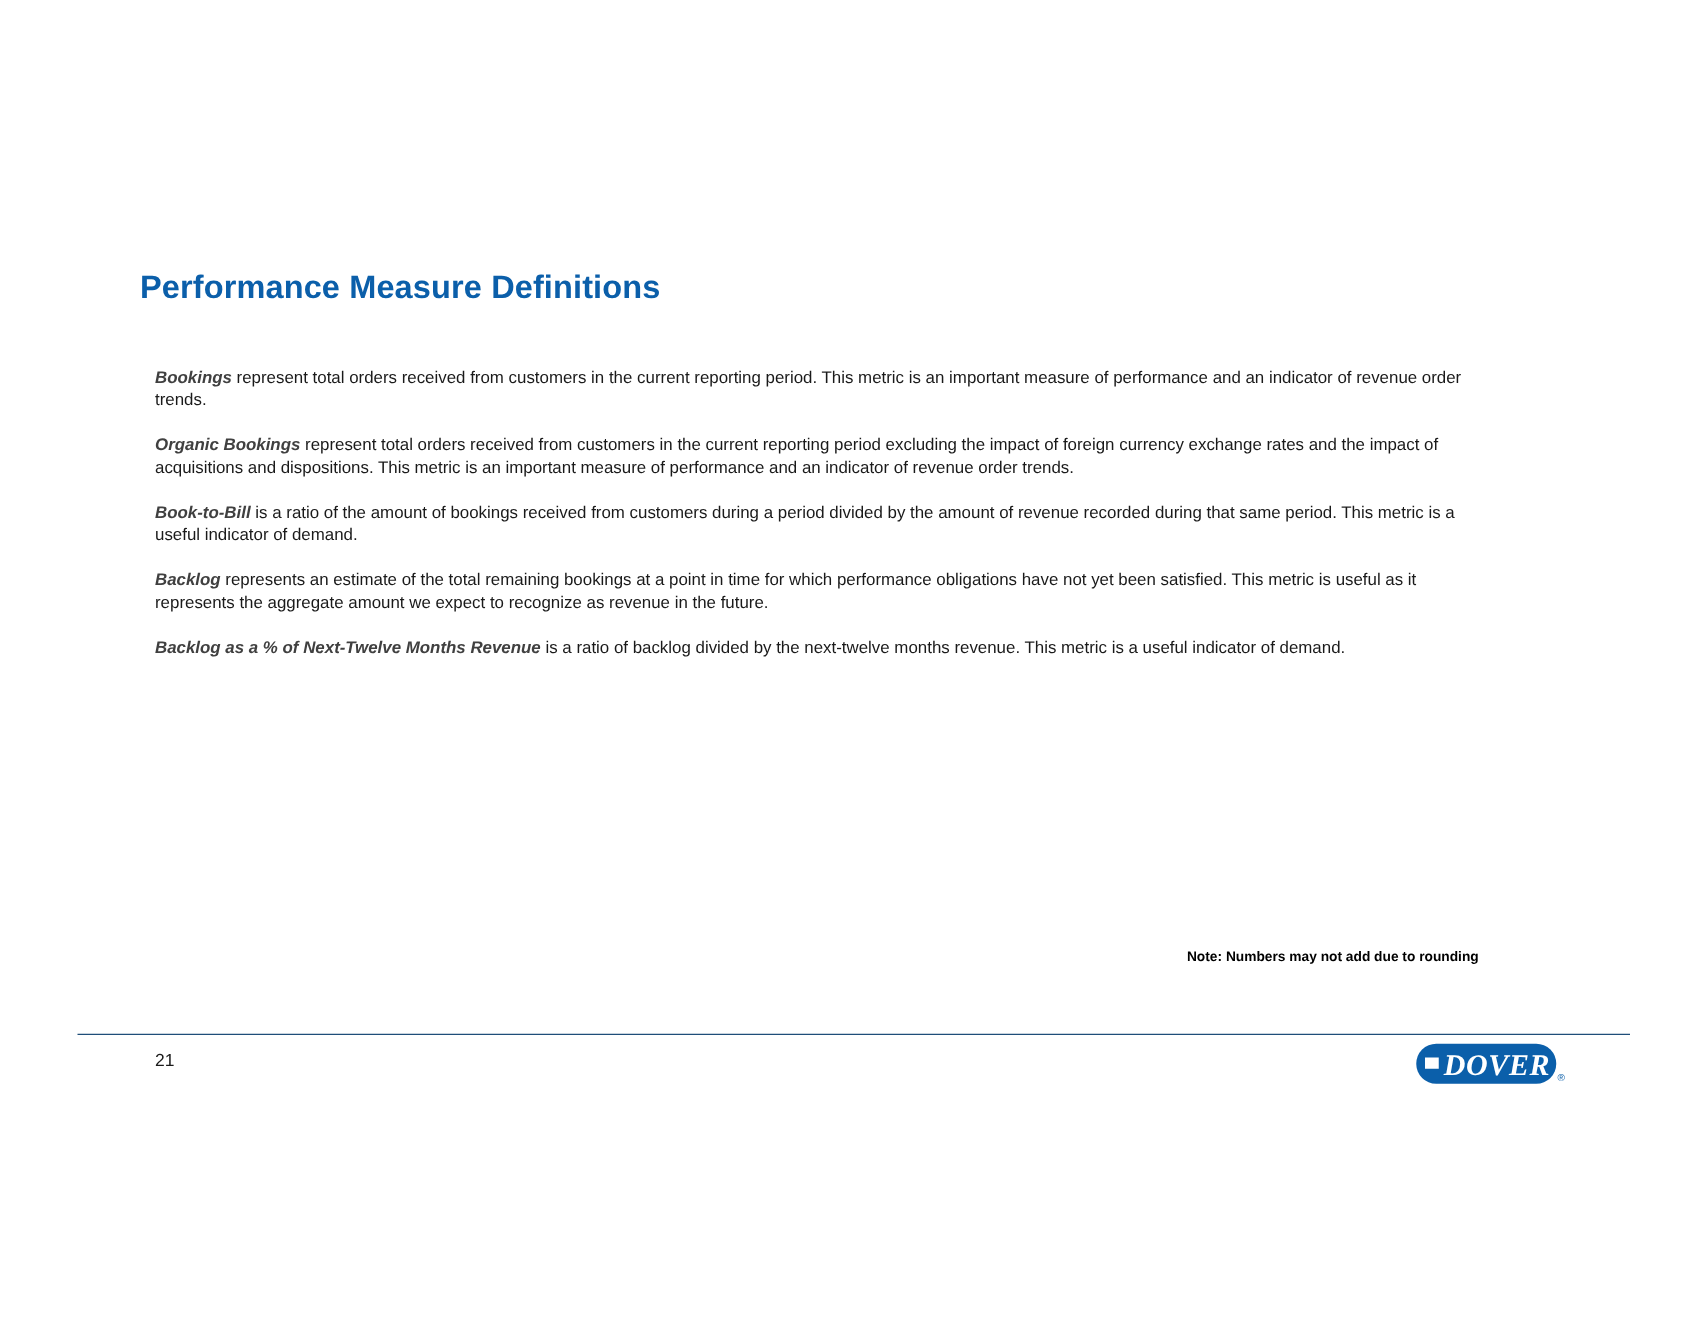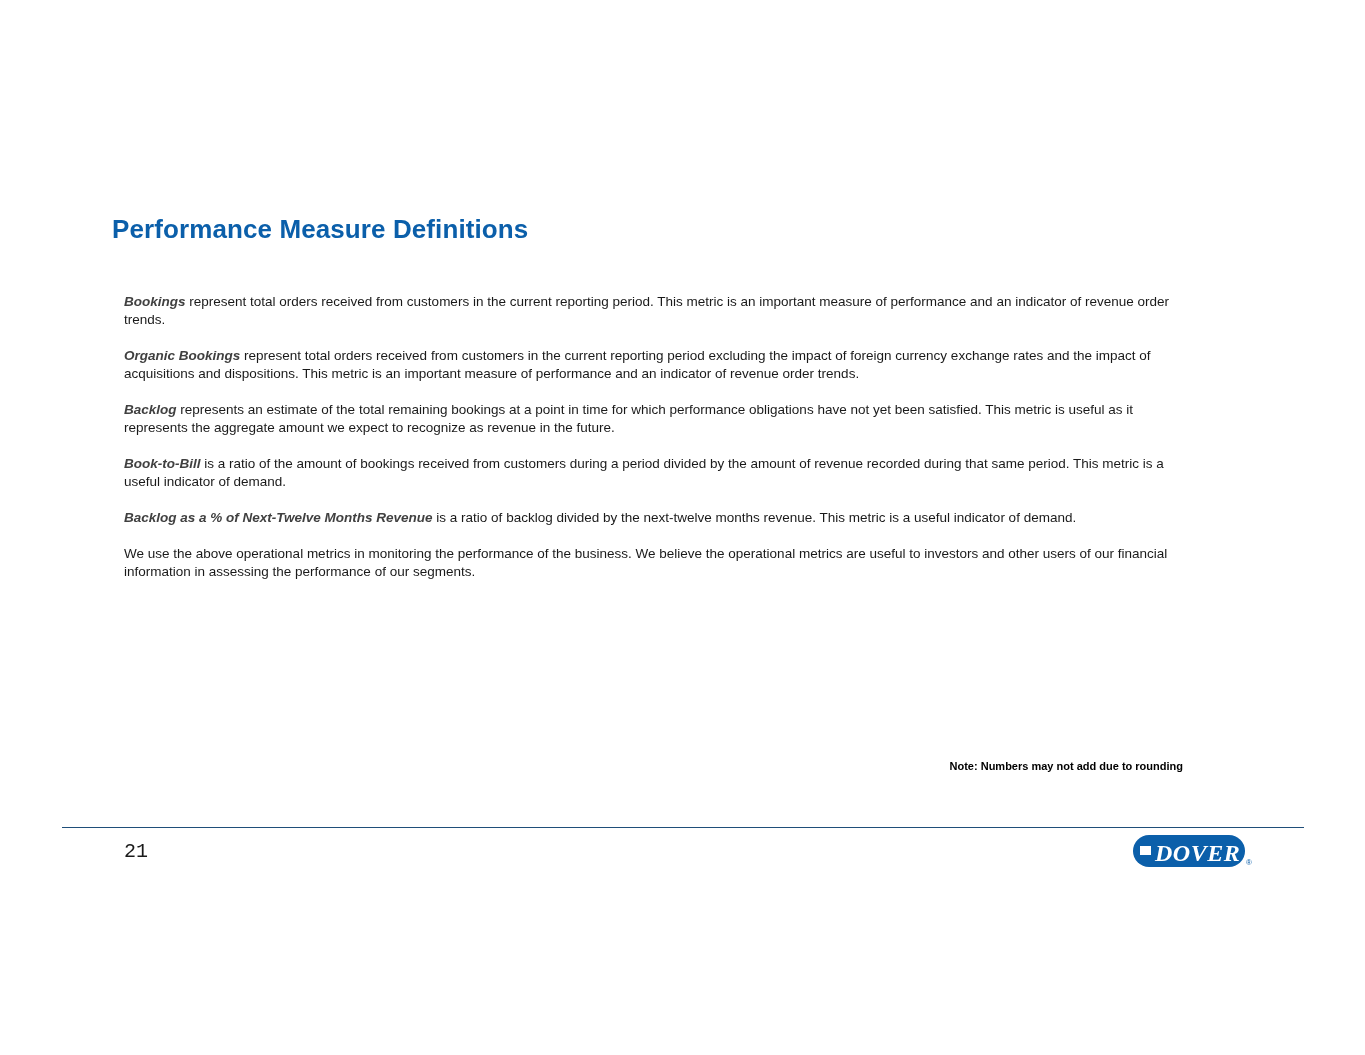--- a/index.html
+++ b/index.html
@@ -70,23 +70,22 @@
     left: 62px;
     top: 827px;
     width: 1242px;
     height: 1px;
     background: #1f4e79;
   }
   .page-number {
     position: absolute;
     left: 124px;
     top: 840px;
-    font-size: 20px;
+    font-size: 14px;
     color: #1a1a1a;
-    font-family: Liberation Mono, monospace;
   }
   .logo {
     position: absolute;
     left: 1133px;
     top: 835px;
     width: 112px;
     height: 32px;
   }
   .logo-shape {
     position: absolute;
@@ -135,32 +134,31 @@
 
     <p class="para">
       <span class="term">Bookings</span><span> represent total orders received from customers in the current reporting period. This metric is an important measure of performance and an indicator of revenue order trends.</span>
     </p>
 
     <p class="para">
       <span class="term">Organic Bookings</span><span> represent total orders received from customers in the current reporting period excluding the impact of foreign currency exchange rates and the impact of acquisitions and dispositions. This metric is an important measure of performance and an indicator of revenue order trends.</span>
     </p>
 
     <p class="para">
-      <span class="term">Backlog</span><span> represents an estimate of the total remaining bookings at a point in time for which performance obligations have not yet been satisfied. This metric is useful as it represents the aggregate amount we expect to recognize as revenue in the future.</span>
+      <span class="term">Book-to-Bill</span><span> is a ratio of the amount of bookings received from customers during a period divided by the amount of revenue recorded during that same period. This metric is a useful indicator of demand.</span>
     </p>
 
     <p class="para">
-      <span class="term">Book-to-Bill</span><span> is a ratio of the amount of bookings received from customers during a period divided by the amount of revenue recorded during that same period. This metric is a useful indicator of demand.</span>
+      <span class="term">Backlog</span><span> represents an estimate of the total remaining bookings at a point in time for which performance obligations have not yet been satisfied. This metric is useful as it represents the aggregate amount we expect to recognize as revenue in the future.</span>
     </p>
 
     <p class="para">
       <span class="term">Backlog as a % of Next-Twelve Months Revenue</span><span> is a ratio of backlog divided by the next-twelve months revenue. This metric is a useful indicator of demand.</span>
     </p>
 
-    <p class="para">We use the above operational metrics in monitoring the performance of the business.  We believe the operational metrics are useful to investors and other users of our financial information in assessing the performance of our segments.</p>
 
   </div>
 
   <div class="note">Note: Numbers may not add due to rounding</div>
 
   <div class="footer-rule"></div>
 
   <div class="page-number">21</div>
 
   <div class="logo">

